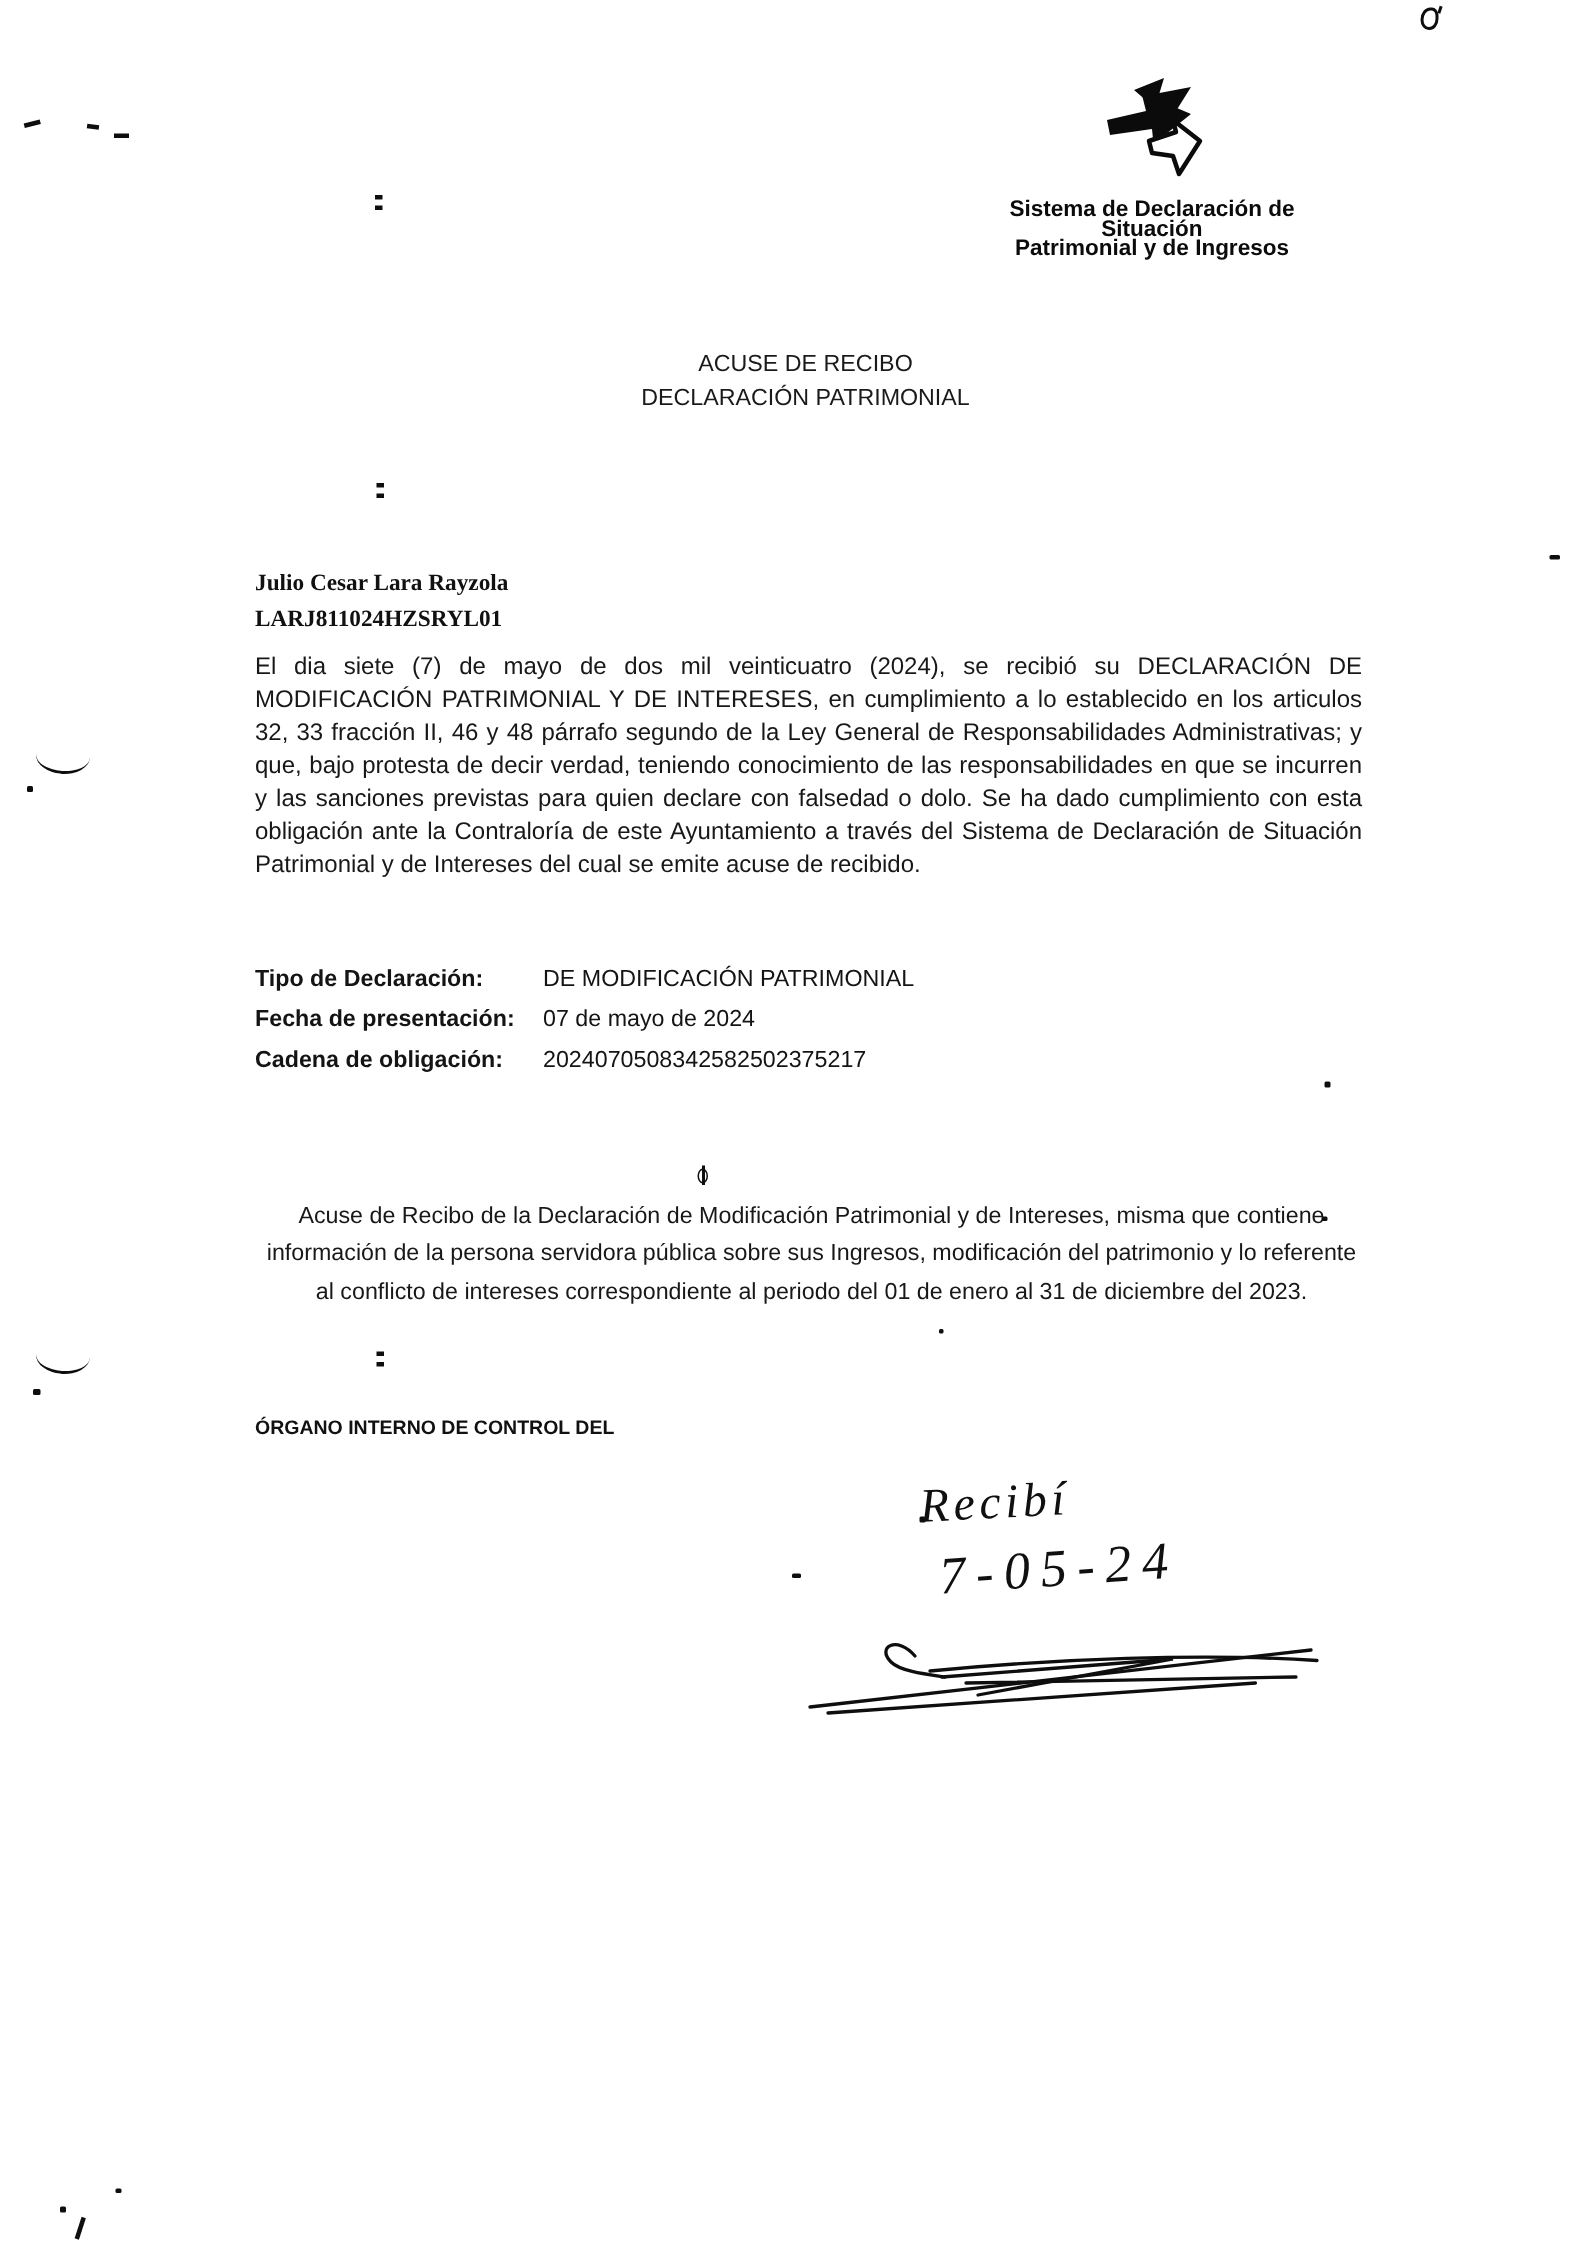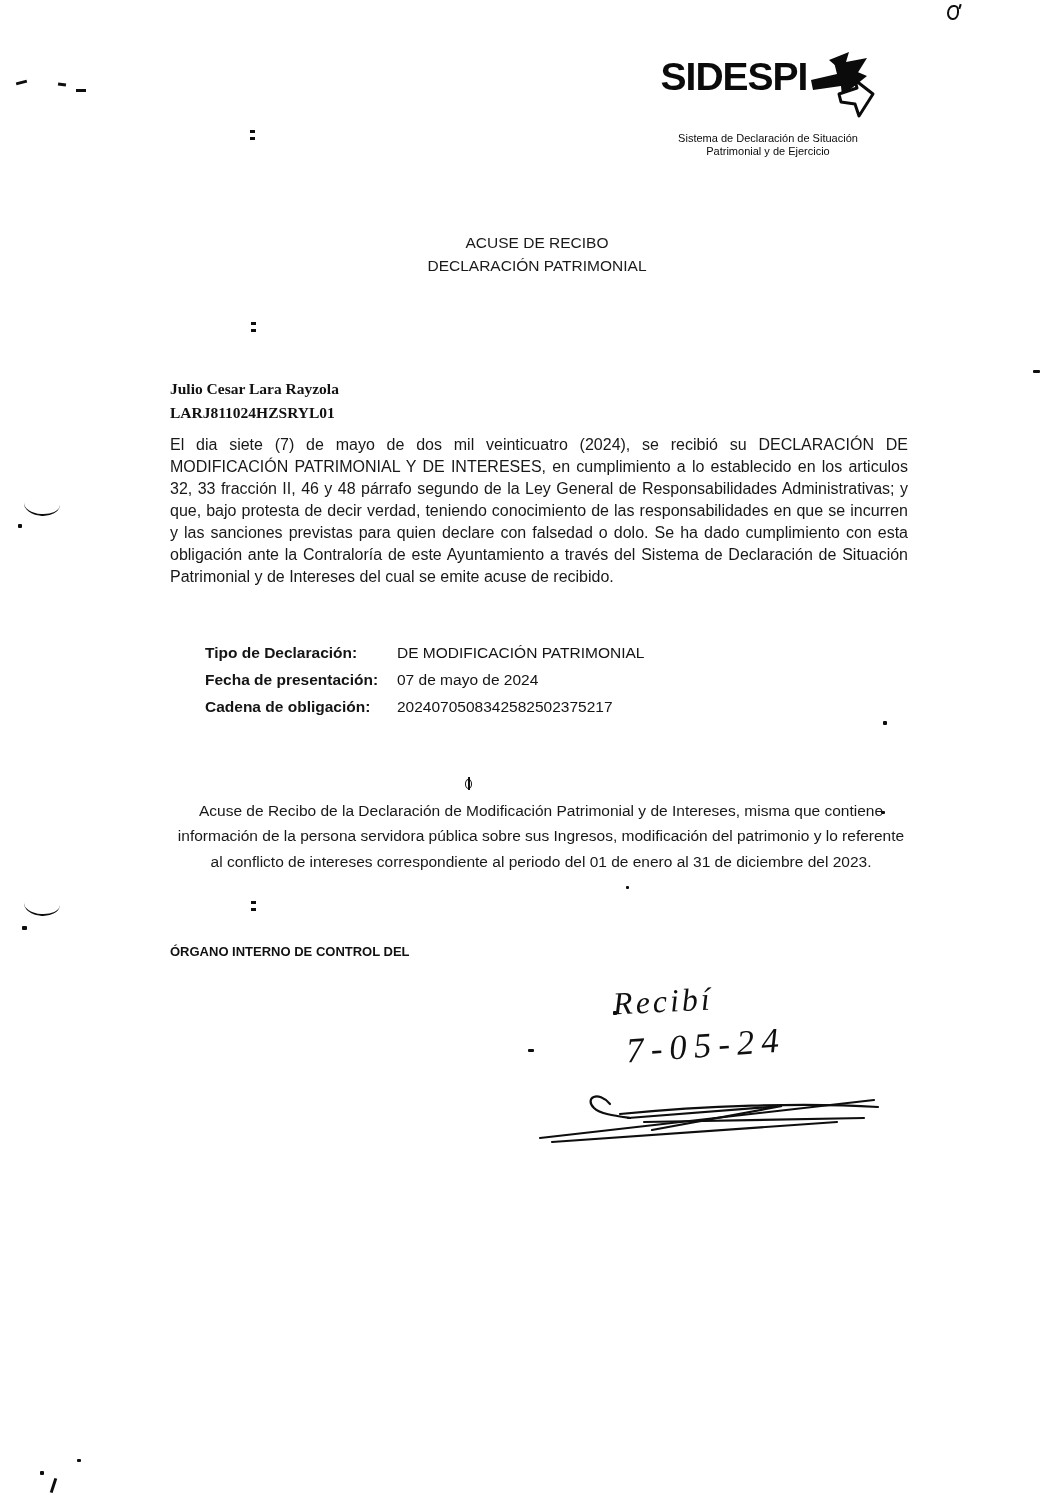--- a/index.html
+++ b/index.html
@@ -9,33 +9,33 @@
     background:#ffffff;
     font-family:"Liberation Sans", sans-serif;
     color:#161616;
     overflow:hidden;
   }
   
   .logo{position:absolute;left:648px;top:54px;width:240px;text-align:center;}
   .logo-row{display:flex;align-items:flex-start;justify-content:center;}
   .brand{font-size:39px;font-weight:800;letter-spacing:-1px;color:#0b0b0b;line-height:46px;}
   .arrow-icon{margin-left:2px;margin-top:-4px;}
-  .logo-sub{font-size:11px;font-weight:400;line-height:13px;color:#0b0b0b;margin-top:-2px;}
+  .logo-sub{font-size:15px;font-weight:700;line-height:13px;color:#0b0b0b;margin-top:-2px;}
   
   .doc-title{position:absolute;left:0;top:231px;width:1074px;text-align:center;
     font-size:15.5px;line-height:23px;color:#1a1a1a;}
   
   .recipient{position:absolute;left:170px;top:377px;font-size:15.5px;font-weight:700;line-height:24px;color:#111;font-family:Liberation Serif, serif;}
   
   .para1{position:absolute;left:170px;top:434px;width:738px;
     font-size:16px;line-height:22px;text-align:justify;color:#181818;}
   .para2{position:absolute;left:170px;top:798px;width:742px;
     font-size:15.5px;line-height:25.4px;text-align:center;color:#181818;}
   
-  .fields{position:absolute;left:170px;top:639px;font-size:15.5px;color:#141414;margin-left:35px;}
+  .fields{position:absolute;left:170px;top:639px;font-size:15.5px;color:#141414;}
   .field-row{display:flex;line-height:27px;}
   .field-label{width:192px;font-weight:700;flex:0 0 auto;}
   .field-value{white-space:nowrap;}
   
   .footer-heading{position:absolute;left:170px;top:944px;font-size:13px;font-weight:700;color:#111;}
   
   .hw{font-family:"Liberation Serif", serif;font-style:italic;color:#101010;}
   .hw-note{position:absolute;left:613px;top:983px;font-size:32px;transform:rotate(-3deg);letter-spacing:3px;}
   .hw-date{position:absolute;left:626px;top:1026px;font-size:35px;transform:rotate(-4deg);letter-spacing:7px;}
   .signature{position:absolute;left:532px;top:1076px;}
@@ -68,32 +68,31 @@
   .a-phi{left:465px;top:779px;width:5px;height:8px;background:transparent;border:1.6px solid #0e0e0e;border-radius:50%;}
   .a-phi::after{content:"";position:absolute;left:2px;top:-3px;width:1.6px;height:13px;background:#0e0e0e;}
 </style>
 </head>
 <body>
 
 <div class="page">
 
   <div class="logo">
     <div class="logo-row">
-      <span class="brand">SIDESPI</span>
       <span class="arrow-icon">
         <svg width="66" height="80" viewBox="0 0 66 80">
           <path d="M2 30 L28 24 L25 12 L58 26 L33 46 L32 36 L4 40 Z" fill="#0b0b0b"></path>
           <path d="M20 10 L40 2 L37 12 L58 8 L48 24 L34 22 Z" fill="#0b0b0b"></path>
           <path d="M30 44 L48 38 L46 30 L64 44 L50 66 L46 54 L32 52 Z" fill="#ffffff" stroke="#0b0b0b" stroke-width="3" stroke-linejoin="round"></path>
         </svg>
       </span>
     </div>
     <div class="logo-sub">
       <div>Sistema de Declaración de Situación</div>
-      <div>Patrimonial y de Ejercicio</div>
+      <div>Patrimonial y de Ingresos</div>
     </div>
   </div>
 
   <div class="doc-title">
     <div>ACUSE DE RECIBO</div>
     <div>DECLARACIÓN PATRIMONIAL</div>
   </div>
 
   <div class="recipient">
     <div>Julio Cesar Lara Rayzola</div>

